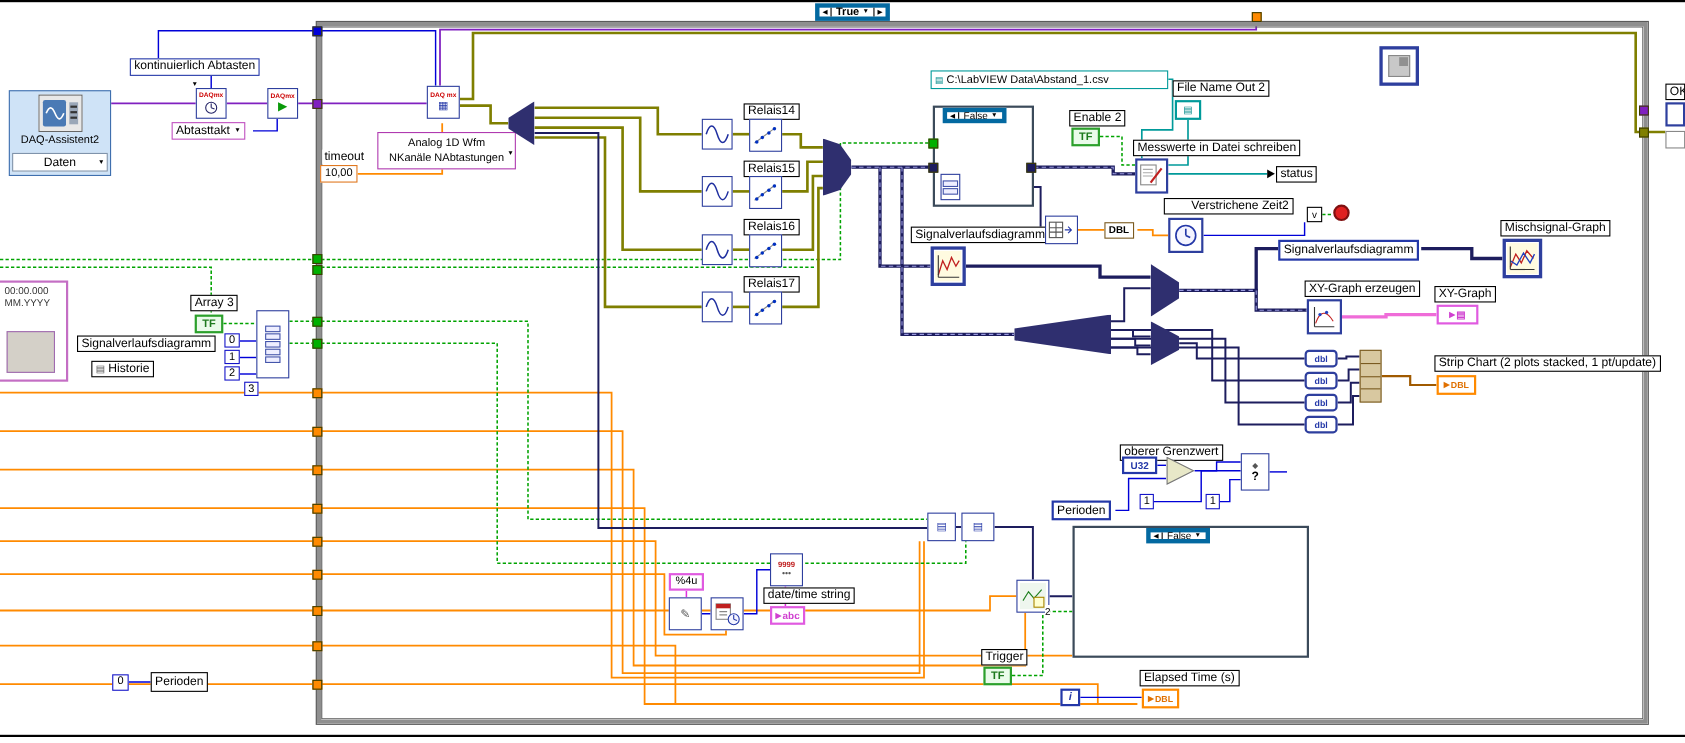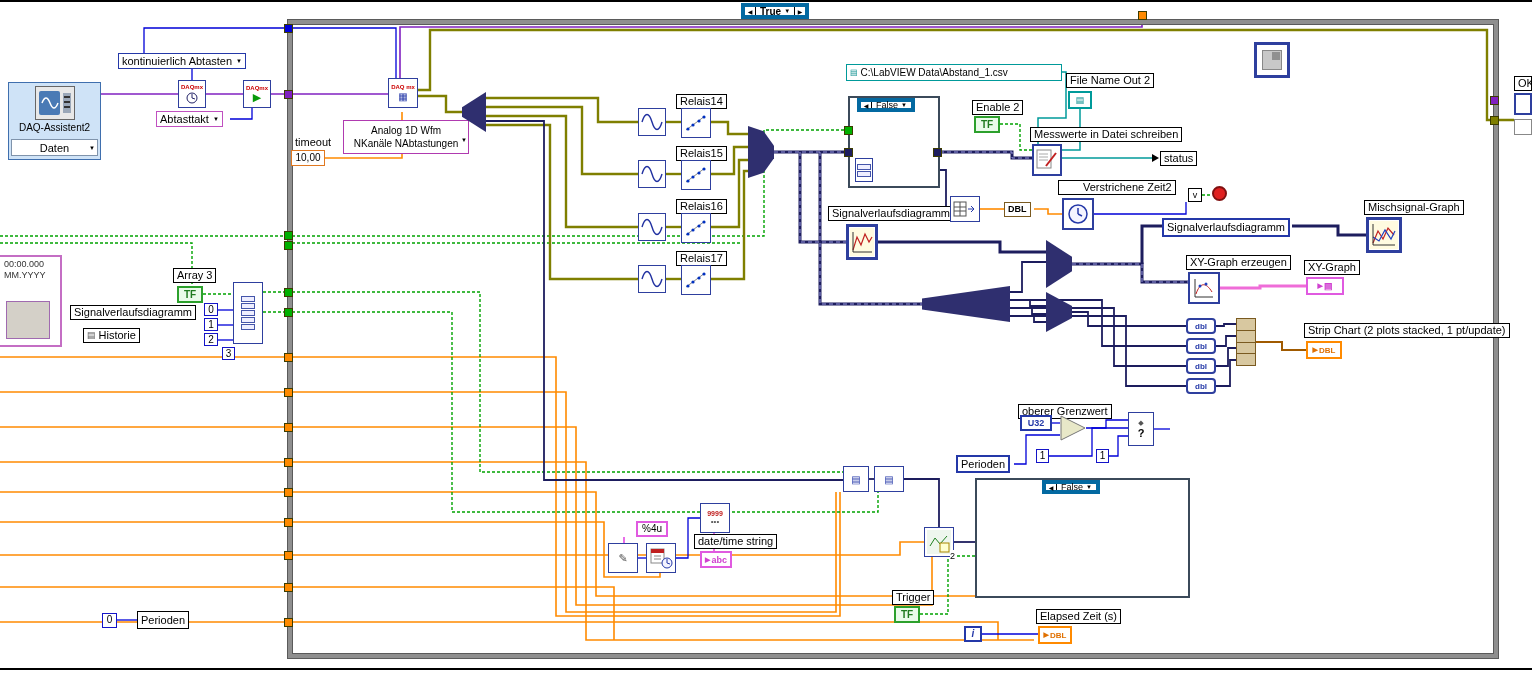--- a/index.html
+++ b/index.html
@@ -196,21 +196,21 @@
   <div class="tunnel t-orange" style="left:284px;top:458px;"></div>
   <div class="tunnel t-orange" style="left:284px;top:488px;"></div>
   <div class="tunnel t-orange" style="left:284px;top:518px;"></div>
   <div class="tunnel t-orange" style="left:284px;top:551px;"></div>
   <div class="tunnel t-orange" style="left:284px;top:583px;"></div>
   <div class="tunnel t-orange" style="left:284px;top:618px;"></div>
   <div class="tunnel t-orange" style="left:1138px;top:11px;"></div>
   <div class="tunnel t-violet" style="left:1490px;top:96px;"></div>
   <div class="tunnel t-olive" style="left:1490px;top:116px;"></div>
 
-  <div class="lbl" style="left:118px;top:53px;height:16px;border-color:#2438a8;display:flex;align-items:center;gap:4px;">
+  <div class="lbl" style="left:118px;top:53px;height:16px;border-color:#2438a8;display:flex;align-items:center;gap:4px;flex-direction:column;">
     <span>kontinuierlich Abtasten</span>
     <span class="chev">▼</span>
   </div>
 
   <div class="abs" style="left:8px;top:82px;width:93px;height:78px;background:#cfe3f7;border:1px solid #3f6fae;z-index:3;">
     <div style="position:absolute;left:26px;top:3px;width:40px;height:34px;background:#fff;border:1px solid #666;">
       <svg width="38" height="32">
           <rect width="38" height="32" fill="#e8e8e8"></rect>
           <rect x="3" y="4" width="21" height="24" rx="2" fill="#4a7ab5"></rect>
           <path d="M6,16 q4,-10 8,0 t8,0" stroke="#fff" fill="none" stroke-width="1.5"></path>
@@ -514,21 +514,21 @@
 
   <div class="inner-frame" style="left:975px;top:478px;width:215px;height:120px;background:#fff;"></div>
   <div class="case-sel" style="left:1042px;top:480px;height:14px;font-size:9px;">
     <span class="arr">◀</span>
     <span class="val" style="font-weight:normal;">
         <span>False</span>
         <span class="chev">▼</span>
       </span>
   </div>
 
-  <div class="const" style="left:608px;top:521px;width:32px;height:16px;border:2px solid #e05ae0;line-height:12px;margin-left:28px;">%4u</div>
+  <div class="const" style="left:608px;top:521px;width:32px;height:16px;border:2px solid #e05ae0;line-height:12px;">%4u</div>
   <div class="node" style="left:608px;top:543px;width:30px;height:30px;">
     <span style="font-size:11px;color:#555;">✎</span>
   </div>
   <div class="node" style="left:646px;top:543px;width:30px;height:30px;">
     <svg width="24" height="24">
         <rect x="2" y="3" width="13" height="14" fill="#fff" stroke="#888"></rect>
         <rect x="2" y="3" width="13" height="4" fill="#c02020"></rect>
         <line x1="5" y1="10" x2="12" y2="10" stroke="#888"></line>
         <line x1="5" y1="13" x2="12" y2="13" stroke="#888"></line>
         <circle cx="18" cy="17" r="5" fill="#f4f4ff" stroke="#2438a8"></circle>
@@ -560,21 +560,21 @@
   </div>
   <div class="node" style="left:874px;top:466px;width:30px;height:26px;">
     <span style="font-size:10px;color:#2438a8;">▤</span>
   </div>
 
   <div class="lbl" style="left:892px;top:590px;">Trigger</div>
   <div class="tf" style="left:894px;top:606px;width:26px;height:17px;">
       <span>TF</span>
     </div>
 
-  <div class="lbl" style="left:1036px;top:609px;">Elapsed Zeit (s)</div>
+  <div class="lbl" style="left:1036px;top:609px;">Elapsed Time (s)</div>
   <div class="term-orange" style="left:1038px;top:626px;width:34px;height:18px;">
     <span style="font-size:7px;">▶</span>
     <span>DBL</span>
   </div>
   <div class="abs" style="left:964px;top:626px;width:18px;height:16px;background:#fff;border:2px solid #2438a8;color:#2438a8;font-weight:bold;font-style:italic;font-size:10px;text-align:center;line-height:11px;z-index:3;">i</div>
 
   <div class="node node3" style="left:1254px;top:42px;width:36px;height:36px;">
     <div style="width:20px;height:20px;background:#c8c8c8;border:1px solid #888;position:relative;">
       <div style="position:absolute;right:1px;top:1px;width:8px;height:8px;background:#909090;"></div>
     </div>

